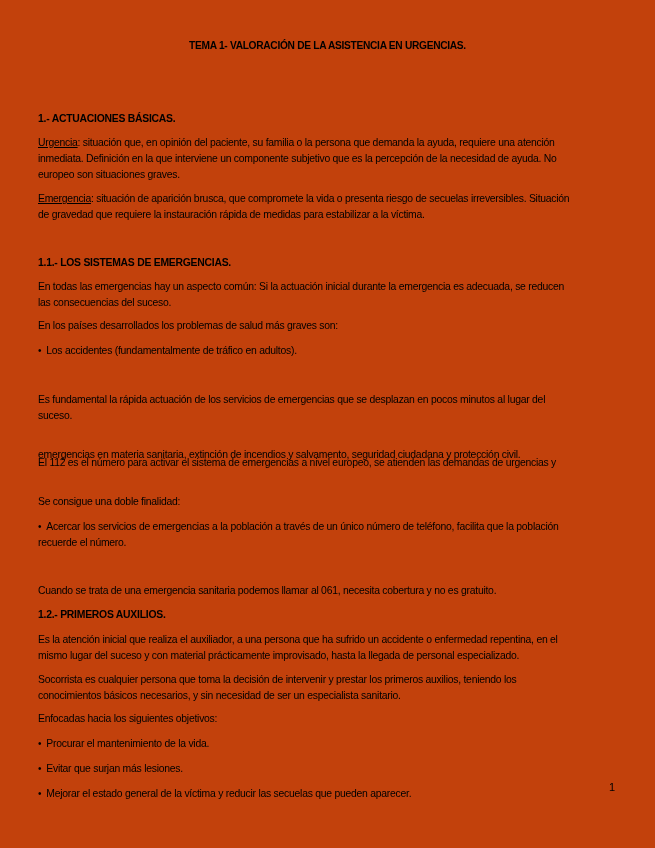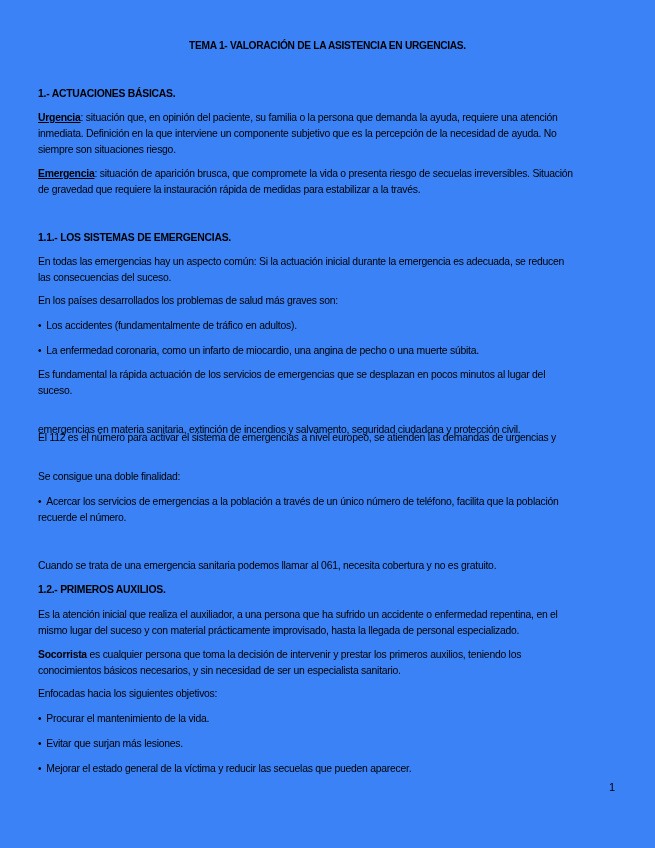--- a/index.html
+++ b/index.html
@@ -1,53 +1,52 @@
 <!DOCTYPE html>
 <html><head>
 <meta charset="utf-8">
 <style>
   html, body { margin: 0; padding: 0; background: #ffffff; }
   body { width: 655px; height: 848px; position: relative; overflow: hidden;
          font-family: "Liberation Sans", sans-serif; color: #000; }
-  .page { position: absolute; left: 0; top: 0; width: 655px; height: 848px; background: #3b82f6; }
+  .page { position: absolute; left: 0; top: 0; width: 655px; height: 848px; background: #c2410c; }
   .ln { position: absolute; left: 38px; font-size: 10.4px; line-height: 16px; white-space: nowrap;
-        letter-spacing: -0.25px; transform-origin: left top; }
+        letter-spacing: -0.25px; transform-origin: left top; margin-top: 25px; }
   .title { position: absolute; left: 0; width: 655px; text-align: center; top: 40px;
            font-size: 10.2px; font-weight: bold; letter-spacing: -0.3px; }
   .h { font-weight: bold; }
-  .u { text-decoration: underline; font-weight: bold; }
-  .b { font-weight: bold; }
+  .u { text-decoration: underline; }
+  .b { font-weight: normal; }
   .bullet::before { content: "\2022"; margin-right: 5px; font-size: 10px; }
   .pnum { position: absolute; left: 609px; top: 781px; font-size: 11px; }
 </style>
 </head>
 <body>
 
 <div class="page">
 
   <div class="title">TEMA 1- VALORACIÓN DE LA ASISTENCIA EN URGENCIAS.</div>
 
   <div class="ln h" style="top:86px">1.- ACTUACIONES BÁSICAS.</div>
 
   <div class="ln" style="top:110px"><span class="u">Urgencia</span><span>: situación que, en opinión del paciente, su familia o la persona que demanda la ayuda, requiere una atención</span></div>
   <div class="ln" style="top:126px">inmediata. Definición en la que interviene un componente subjetivo que es la percepción de la necesidad de ayuda. No</div>
-  <div class="ln" style="top:142px">siempre son situaciones riesgo.</div>
+  <div class="ln" style="top:142px">europeo son situaciones graves.</div>
 
   <div class="ln" style="top:166px"><span class="u">Emergencia</span><span>: situación de aparición brusca, que compromete la vida o presenta riesgo de secuelas irreversibles. Situación</span></div>
-  <div class="ln" style="top:182px">de gravedad que requiere la instauración rápida de medidas para estabilizar a la través.</div>
+  <div class="ln" style="top:182px">de gravedad que requiere la instauración rápida de medidas para estabilizar a la víctima.</div>
 
   <div class="ln h" style="top:230px">1.1.- LOS SISTEMAS DE EMERGENCIAS.</div>
 
   <div class="ln" style="top:254px">En todas las emergencias hay un aspecto común: Si la actuación inicial durante la emergencia es adecuada, se reducen</div>
   <div class="ln" style="top:270px">las consecuencias del suceso.</div>
 
   <div class="ln" style="top:293px">En los países desarrollados los problemas de salud más graves son:</div>
 
   <div class="ln bullet" style="top:318px">Los accidentes (fundamentalmente de tráfico en adultos).</div>
-  <div class="ln bullet" style="top:343px">La enfermedad coronaria, como un infarto de miocardio, una angina de pecho o una muerte súbita.</div>
 
   <div class="ln" style="top:367px">Es fundamental la rápida actuación de los servicios de emergencias que se desplazan en pocos minutos al lugar del</div>
   <div class="ln" style="top:383px">suceso.</div>
 
 
   <div class="ln" style="top:430px">El 112 es el número para activar el sistema de emergencias a nivel europeo, se atienden las demandas de urgencias y</div>
   <div class="ln" style="top:422px">emergencias en materia sanitaria, extinción de incendios y salvamento, seguridad ciudadana y protección civil.</div>
 
   <div class="ln" style="top:469px">Se consigue una doble finalidad:</div>
 

